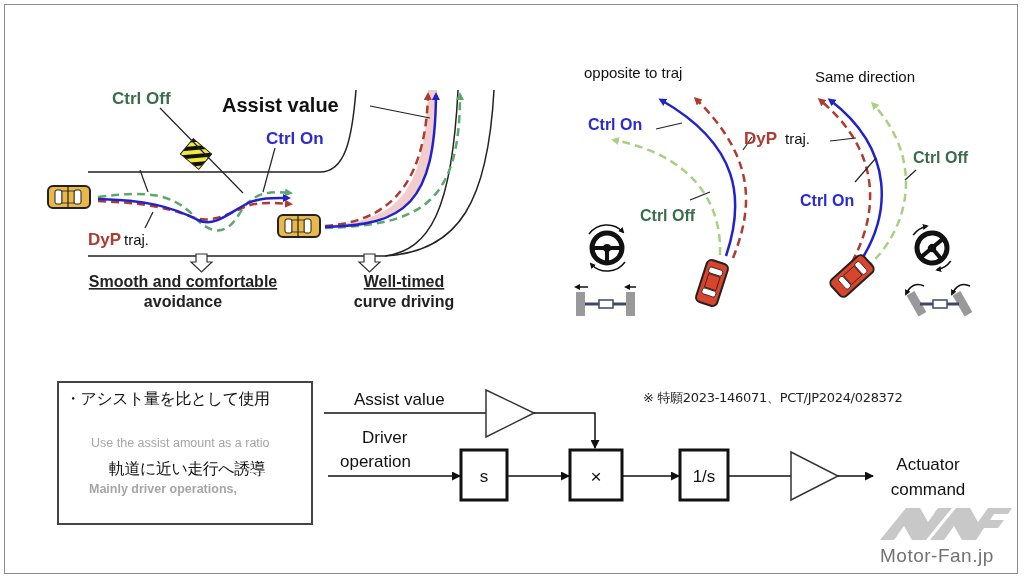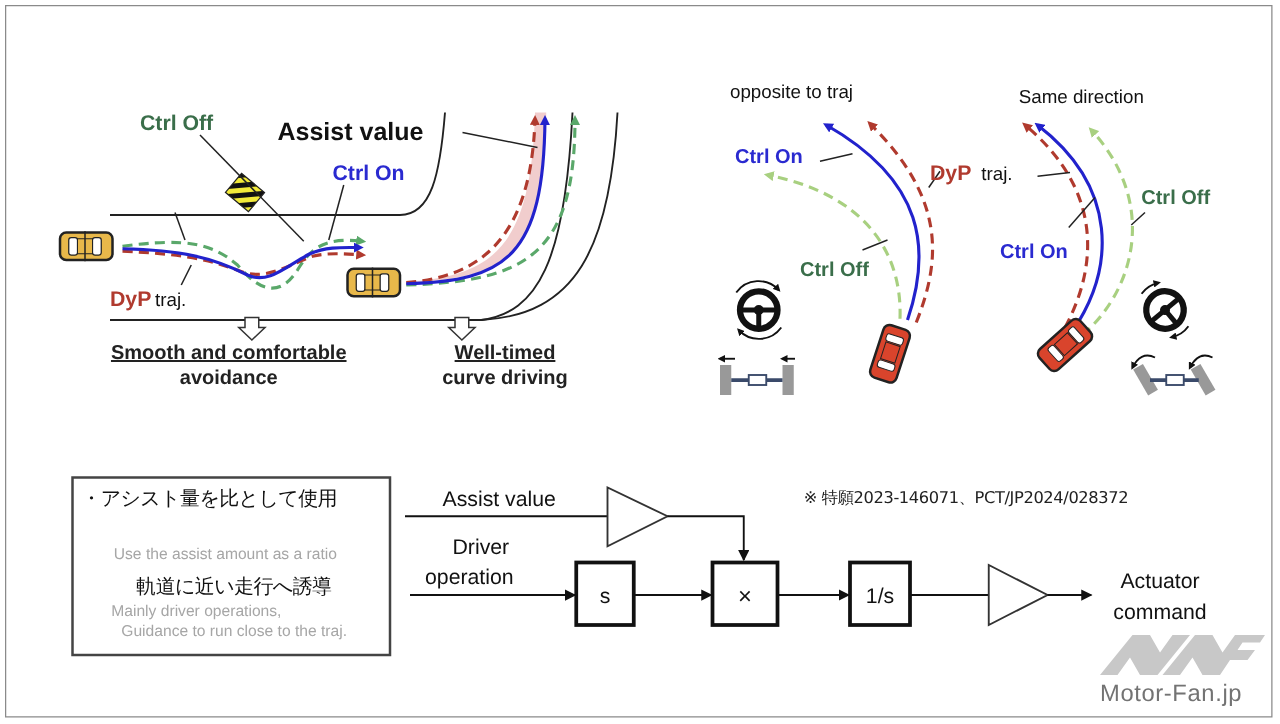--- a/index.html
+++ b/index.html
@@ -206,18 +206,17 @@
   <g fill="#c8c8c8">
     <polygon points="880,540 906,508 920,508 928,522 938,508 952,508 926,540 912,540 904,526 894,540"></polygon>
     <polygon points="930,540 956,508 970,508 978,522 988,508 1012,508 1008,514 994,514 990,520 1004,520 998,528 984,528 976,540 962,540 954,526 944,540"></polygon>
   </g>
 </svg>
 
 <div class="note-box">
   <div class="note-line jp" style="left:6px; top:6px;">・アシスト量を比として使用</div>
   <div class="note-line en" style="left:32px; top:29px;margin-top:24px;">Use the assist amount as a ratio</div>
   <div class="note-line jp" style="left:50px; top:76px;">軌道に近い走行へ誘導</div>
-  <div class="note-line en" style="left:30px; top:99px;">Mainly driver operations,</div>
-  <div class="note-line en" style="left:38px; top:115px;">Guidance to run close to the traj.</div>
+  <div class="note-line en" style="left:30px; top:99px;font-weight:bold;">Mainly driver operations,</div>
 </div>
 
 <div class="patent">※ 特願2023-146071、PCT/JP2024/028372</div>
 <div class="watermark-text">Motor-Fan.jp</div>
 
 </body></html>

